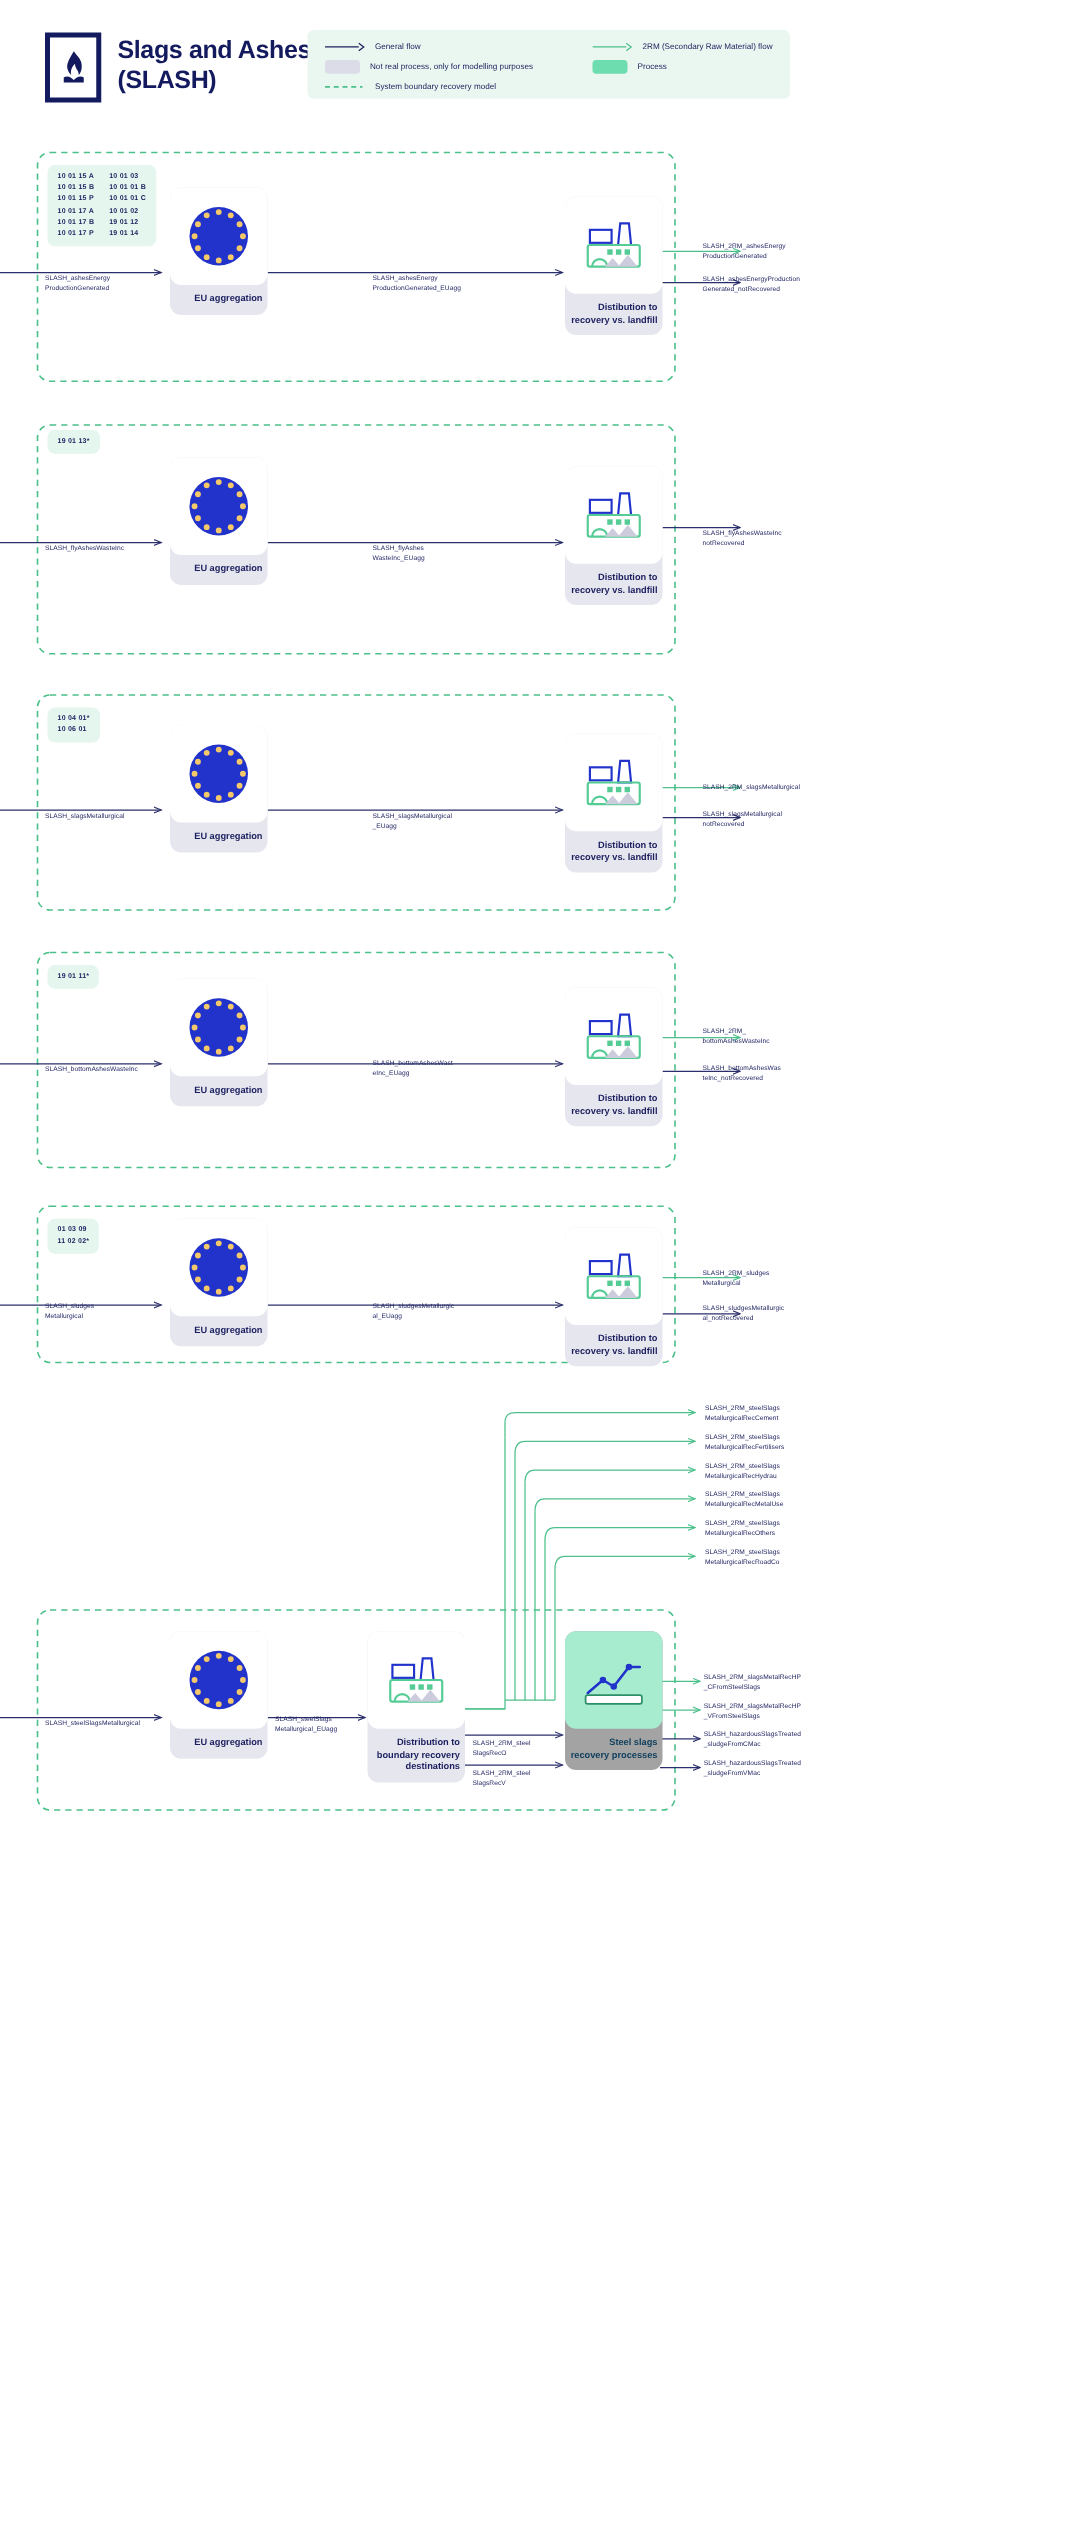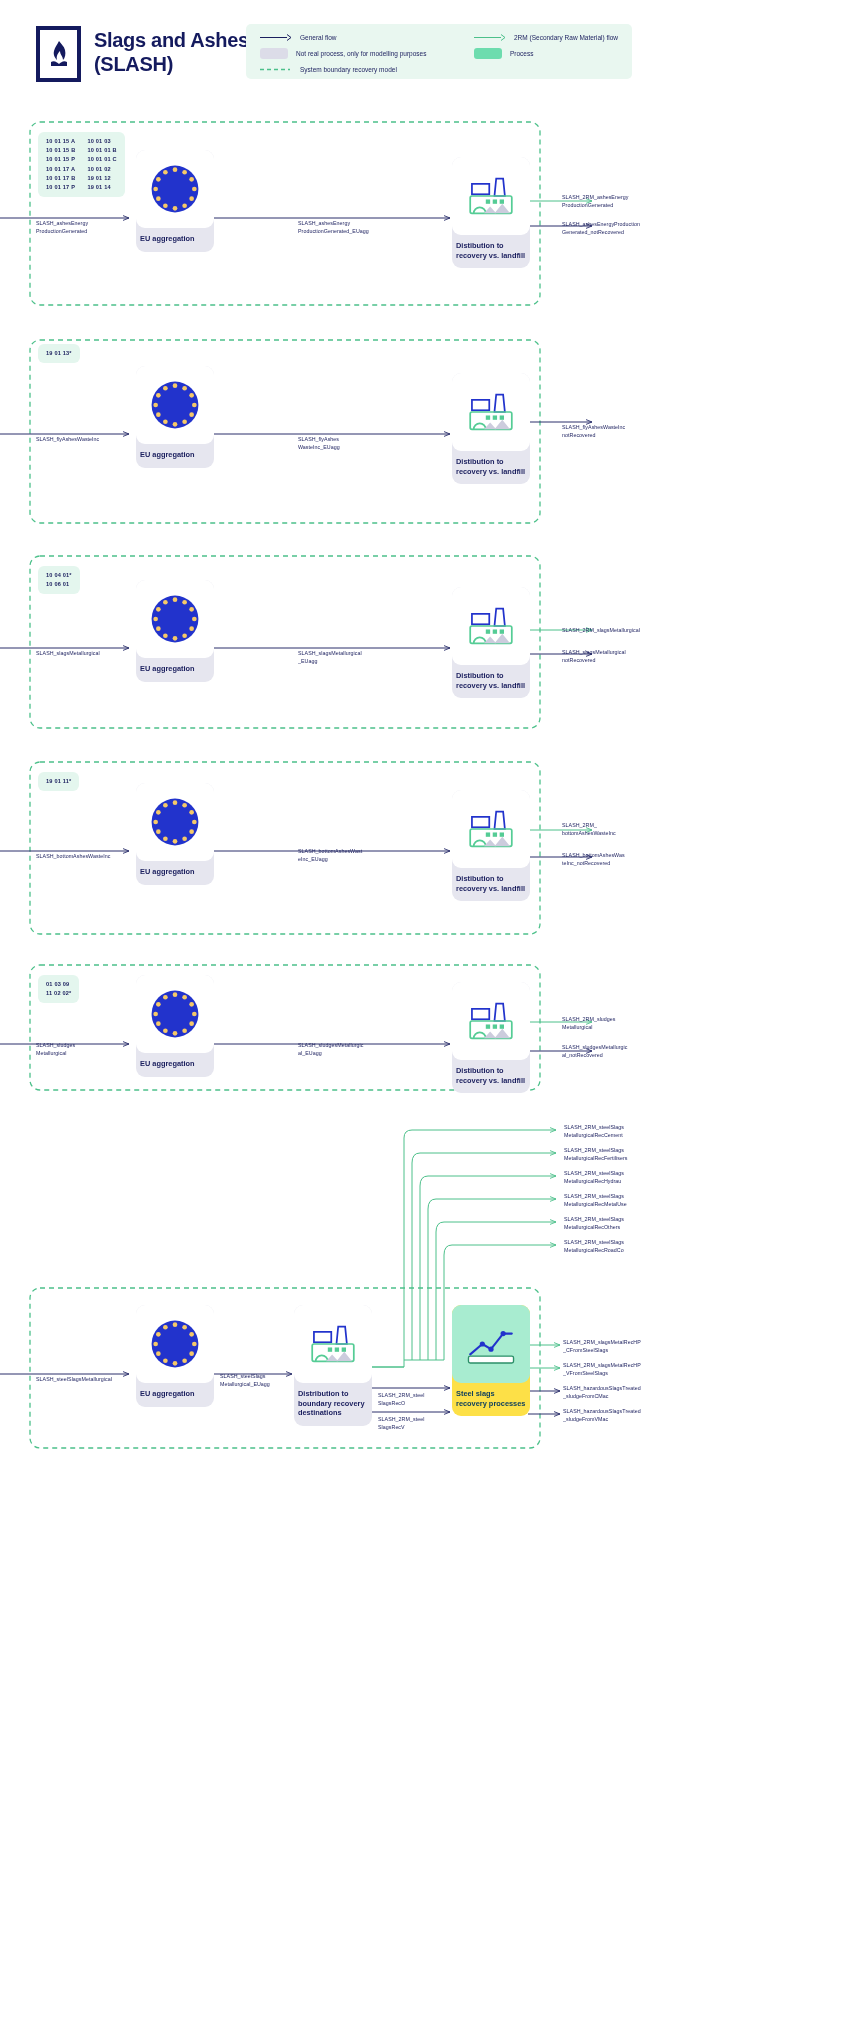--- a/index.html
+++ b/index.html
@@ -40,24 +40,24 @@
   
   .node {
     position:absolute; width:78px; border-radius:9px;
     background:#e6e6ef; display:flex; flex-direction:column; align-items:center;
   }
   .node .icon-card {
     width:78px; height:78px; background:#ffffff; border-radius:9px;
     display:flex; align-items:center; justify-content:center;
   }
   .node .node-label {
-    font-size:7.4px; font-weight:700; text-align:left; color:#1b1f5e;
+    font-size:7.4px; font-weight:700; text-align:right; color:#1b1f5e;
     line-height:1.3; padding:6px 4px 8px 4px; width:78px;
   }
-  .node.process { background:#fde047; }
+  .node.process { background:#a3a3a3; }
   .node.process .icon-card { background:#a8ecd0; }
   .node.process .node-label { color:#10405e; }
 
   
   .code-chip {
     position:absolute; background:#e4f6ee; border-radius:6px;
     padding:5px 8px; font-size:5.6px; font-weight:700; color:#1b1f5e;
     line-height:1.65; letter-spacing:0.2px;
   }
   .code-chip table { border-collapse:collapse; }

